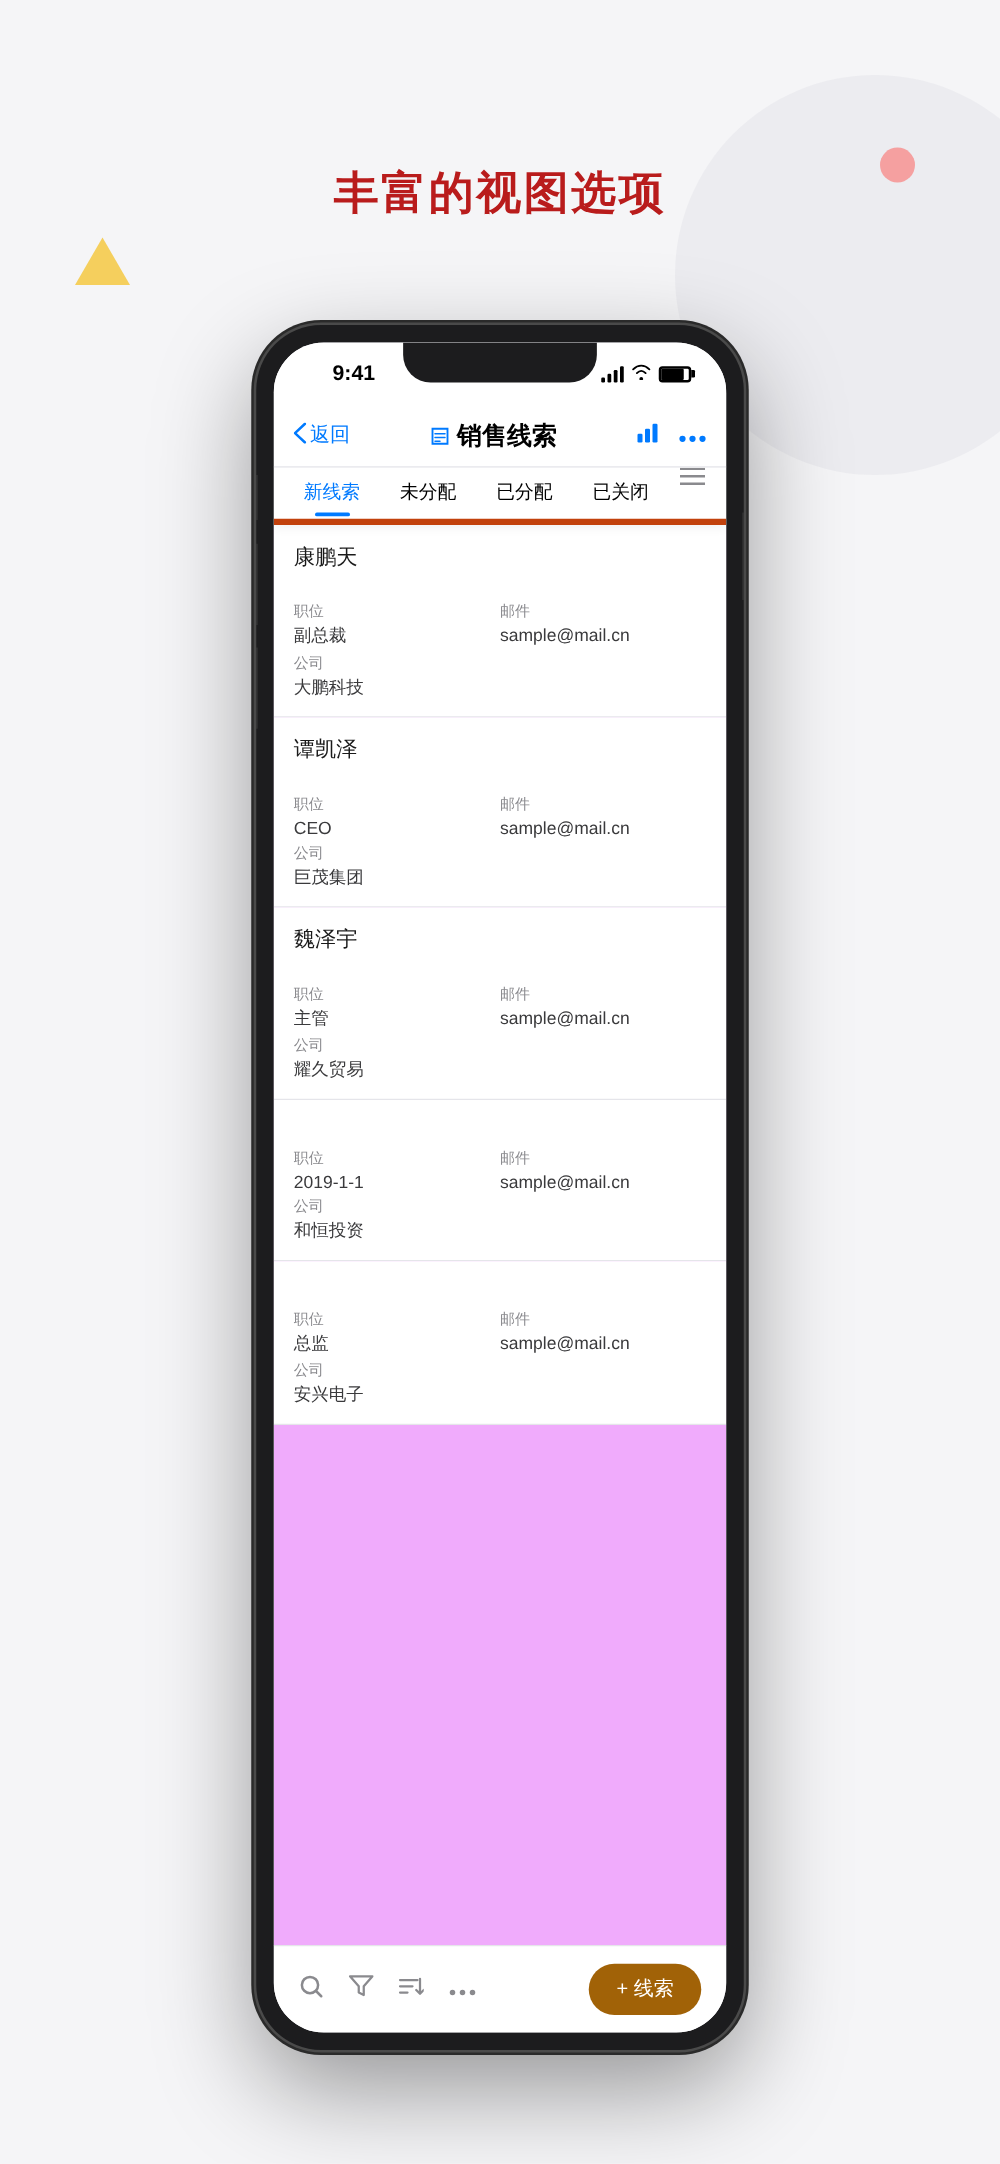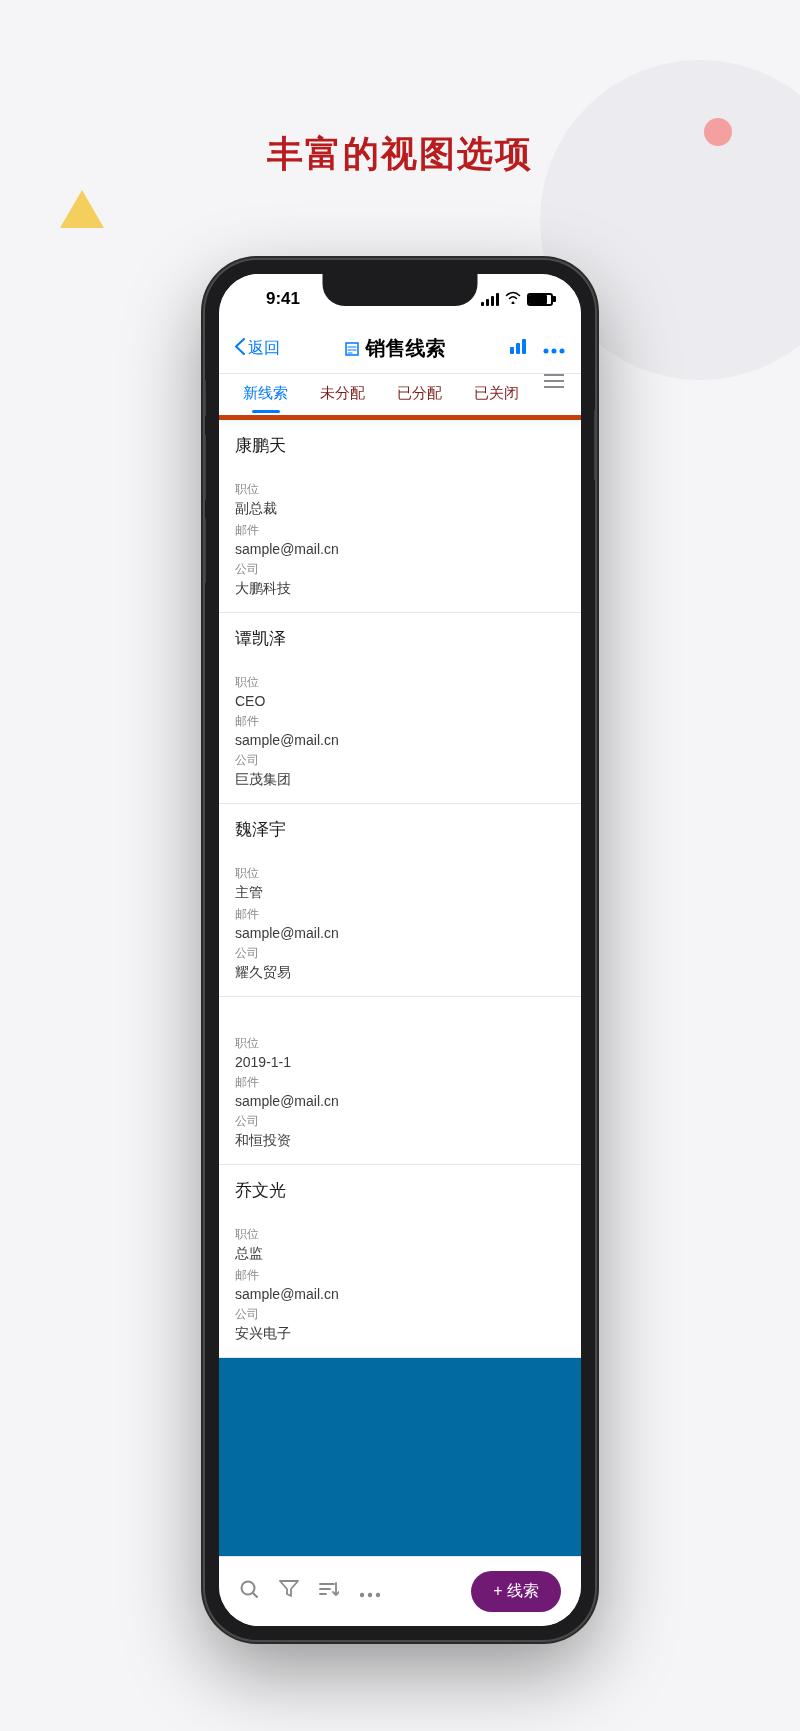--- a/index.html
+++ b/index.html
@@ -217,21 +217,21 @@
       align-items: flex-start;
       border-bottom: 5px solid #c2410c;
       padding: 0 8px;
       z-index: 40;
       box-shadow: 0 2px 8px rgba(0,0,0,0.06);
     }
     .tab-item {
       flex: 1;
       text-align: center;
       font-size: 15px;
-      color: #7f1d1d;
+      color: #000000;
       padding: 10px 0;
       position: relative;
     }
     .tab-item.active {
       color: #007aff;
       font-weight: 500;
     }
     .tab-item.active::after {
       content: '';
       position: absolute;
@@ -252,41 +252,41 @@
       font-size: 18px;
     }
 
     
     .content-list {
       position: absolute;
       top: 146px;
       left: 0;
       right: 0;
       bottom: 70px;
-      background: #0369a1;
+      background: #f0abfc;
       overflow-y: auto;
     }
 
     .list-item-card {
       background: white;
       margin: 0;
       border-bottom: 1px solid #e5e5ea;
       padding: 14px 16px;
     }
 
     .item-name {
       font-size: 17px;
       font-weight: 500;
       color: #1a1a1a;
       margin-bottom: 10px;
     }
 
     .item-fields {
       display: grid;
-      grid-template-columns: 1fr;
+      grid-template-columns: 1fr 1fr;
       gap: 4px 0;
       margin-top: 24px;
     }
 
     .field-label {
       font-size: 12px;
       color: #8a8a8e;
       margin-bottom: 2px;
     }
 
@@ -315,21 +315,21 @@
       gap: 20px;
     }
 
     .toolbar-icon {
       color: #8a8a8e;
       font-size: 20px;
     }
 
     .add-btn {
       margin-left: auto;
-      background: #701a75;
+      background: #a16207;
       color: white;
       border: none;
       border-radius: 22px;
       padding: 10px 22px;
       font-size: 16px;
       font-weight: 500;
       display: flex;
       align-items: center;
       gap: 4px;
     }
@@ -535,21 +535,20 @@
             <span class="field-value">sample@mail.cn</span>
           </div>
           <div class="field-col">
             <span class="field-label">公司</span>
             <span class="field-value">和恒投资</span>
           </div>
         </div>
       </div>
 
       <div class="list-item-card">
-        <div class="item-name">乔文光</div>
         <div class="item-fields">
           <div class="field-col">
             <span class="field-label">职位</span>
             <span class="field-value">总监</span>
           </div>
           <div class="field-col">
             <span class="field-label">邮件</span>
             <span class="field-value">sample@mail.cn</span>
           </div>
           <div class="field-col">

